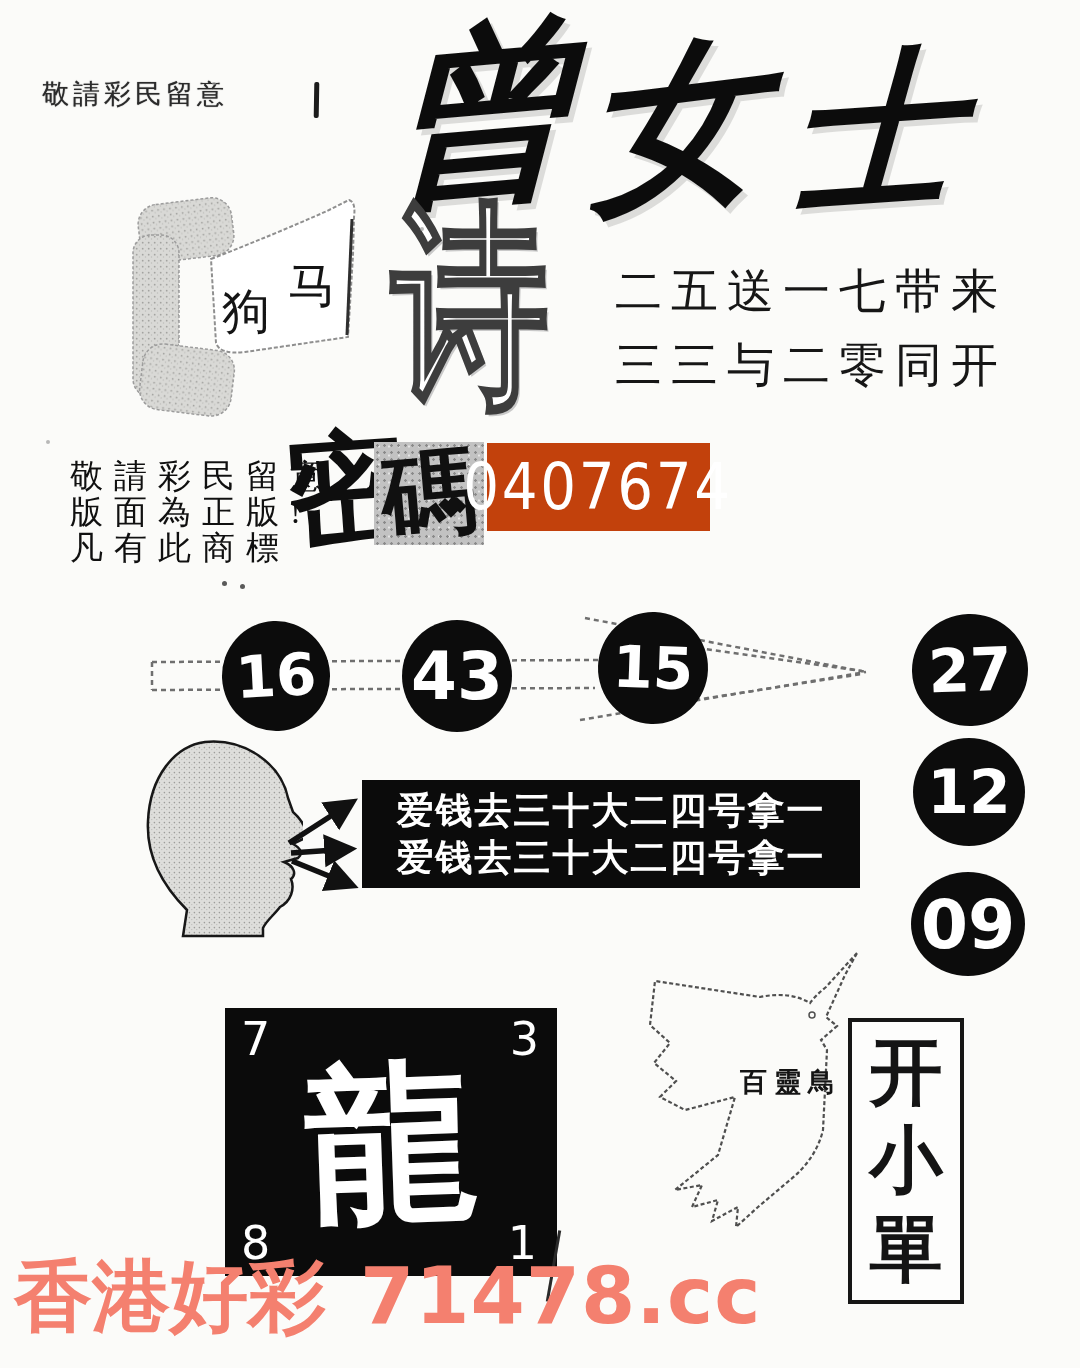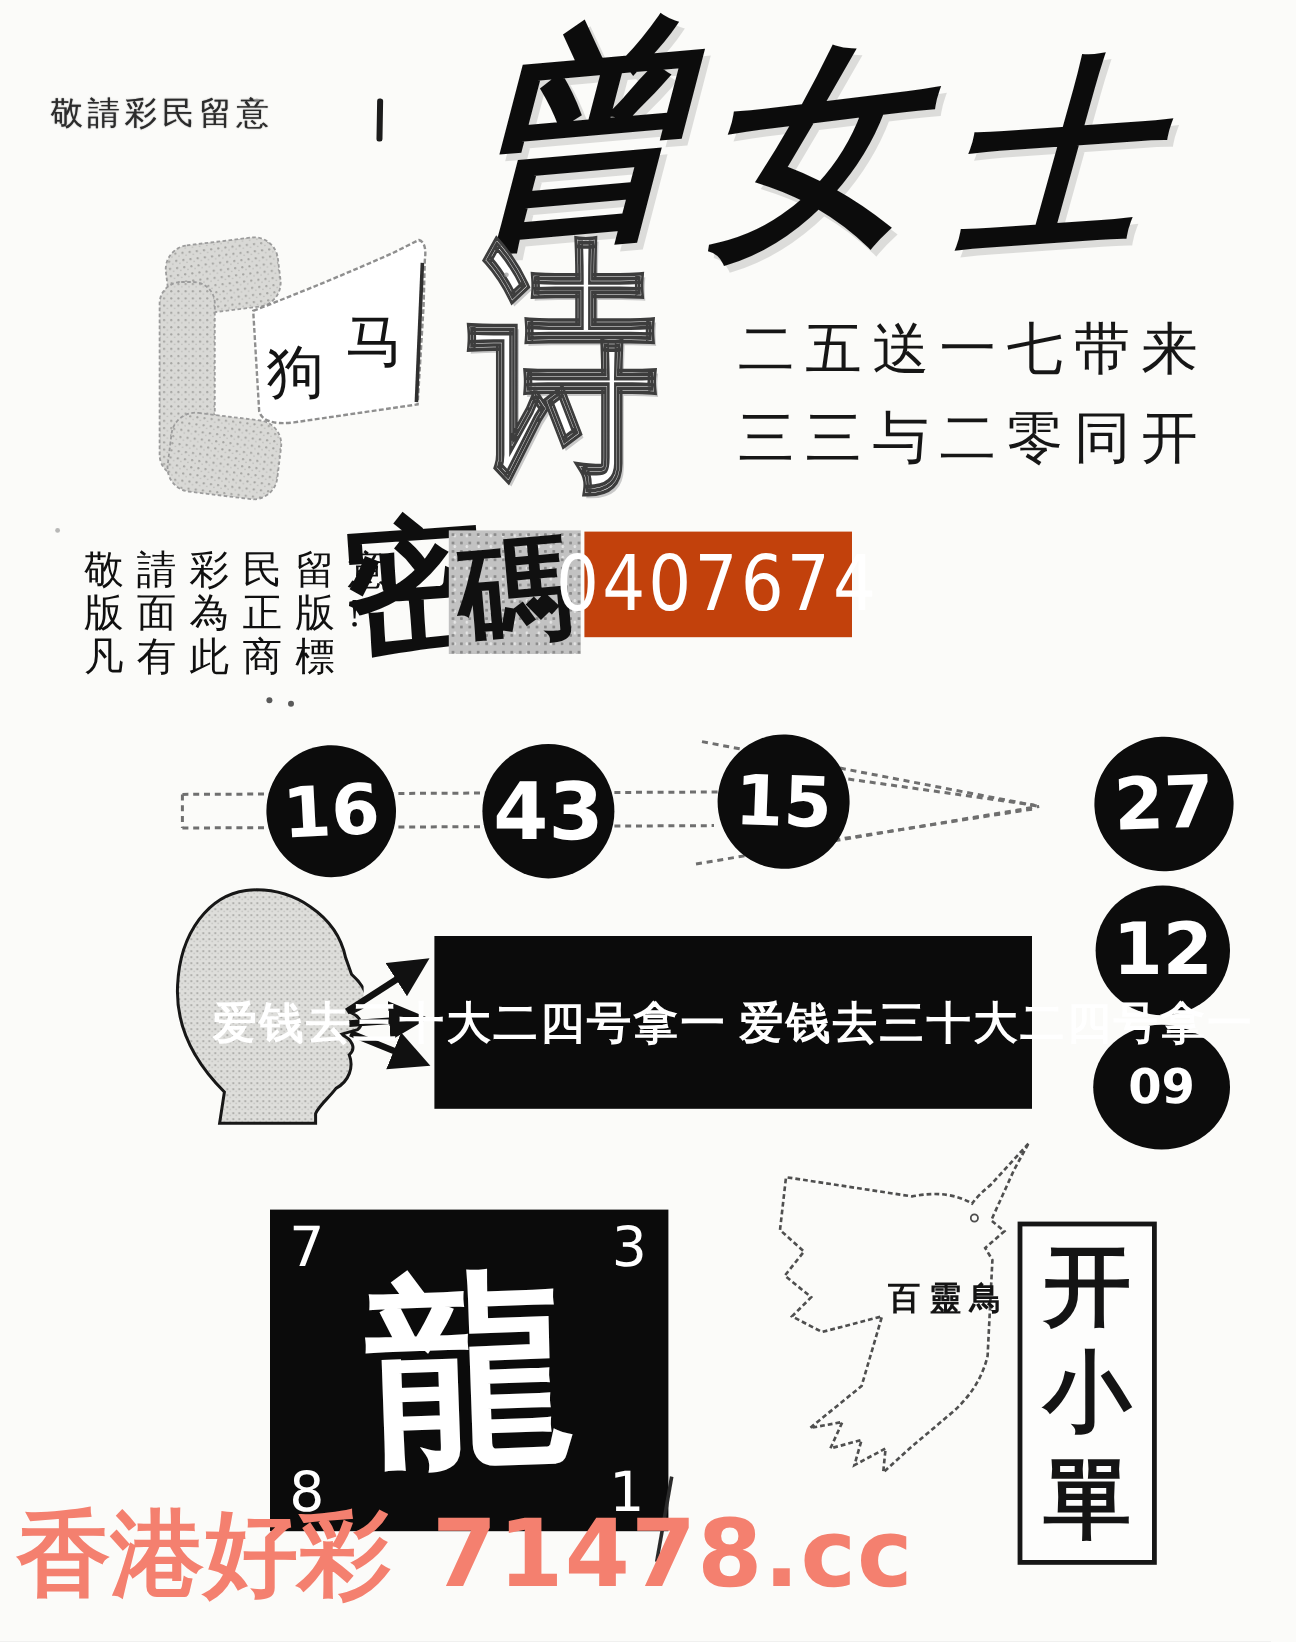--- a/index.html
+++ b/index.html
@@ -38,23 +38,23 @@
 
   .scan-dot{width:5px;height:5px;border-radius:50%;background:#5a5a5a;}
 
   .circle{background:#0c0c0c;border-radius:50%;color:#ffffff;display:flex;align-items:center;justify-content:center;
           font-family:"DejaVu Sans","Liberation Sans",sans-serif;font-weight:bold;}
   .c16{left:222px;top:621px;width:108px;height:110px;font-size:58px;transform:rotate(-3deg);}
   .c43{left:402px;top:620px;width:110px;height:112px;font-size:66px;}
   .c15{left:598px;top:612px;width:110px;height:112px;font-size:58px;transform:rotate(2deg);}
   .c27{left:912px;top:614px;width:116px;height:112px;font-size:60px;transform:rotate(-2deg);}
   .c12{left:913px;top:738px;width:112px;height:108px;font-size:60px;}
-  .c09{left:911px;top:854px;width:114px;height:104px;font-size:40px;text-align:center;}
-
-  .msgbox{left:362px;top:780px;width:498px;height:144px;background:#0b0b0b;display:flex;flex-direction:row;
+  .c09{left:911px;top:872px;width:114px;height:104px;font-size:68px;text-align:center;}
+
+  .msgbox{left:362px;top:780px;width:498px;height:108px;background:#0b0b0b;display:flex;flex-direction:column;
           justify-content:center;align-items:center;gap:10px;}
   .msgbox div{color:#ffffff;font-family:"DejaVu Sans","Liberation Sans",sans-serif;font-weight:bold;
               font-size:37px;letter-spacing:2px;white-space:nowrap;line-height:1;}
 
   .dragonbox{left:225px;top:1008px;width:332px;height:268px;background:#0b0b0b;}
   .corner{position:absolute;color:#fff;font-family:"DejaVu Sans","Liberation Sans",sans-serif;font-size:46px;line-height:1;}
   .ctl{left:16px;top:8px;} .ctr{right:18px;top:8px;} .cbl{left:16px;bottom:10px;} .cbr{right:20px;bottom:10px;}
   .dragonchar{position:absolute;left:50%;top:51%;transform:translate(-50%,-50%) rotate(-2deg);
               color:#fff;font-size:172px;font-weight:bold;line-height:1;}
   .slashmark{left:552px;top:1230px;width:3px;height:72px;background:#2a2a2a;transform:rotate(10deg);}

